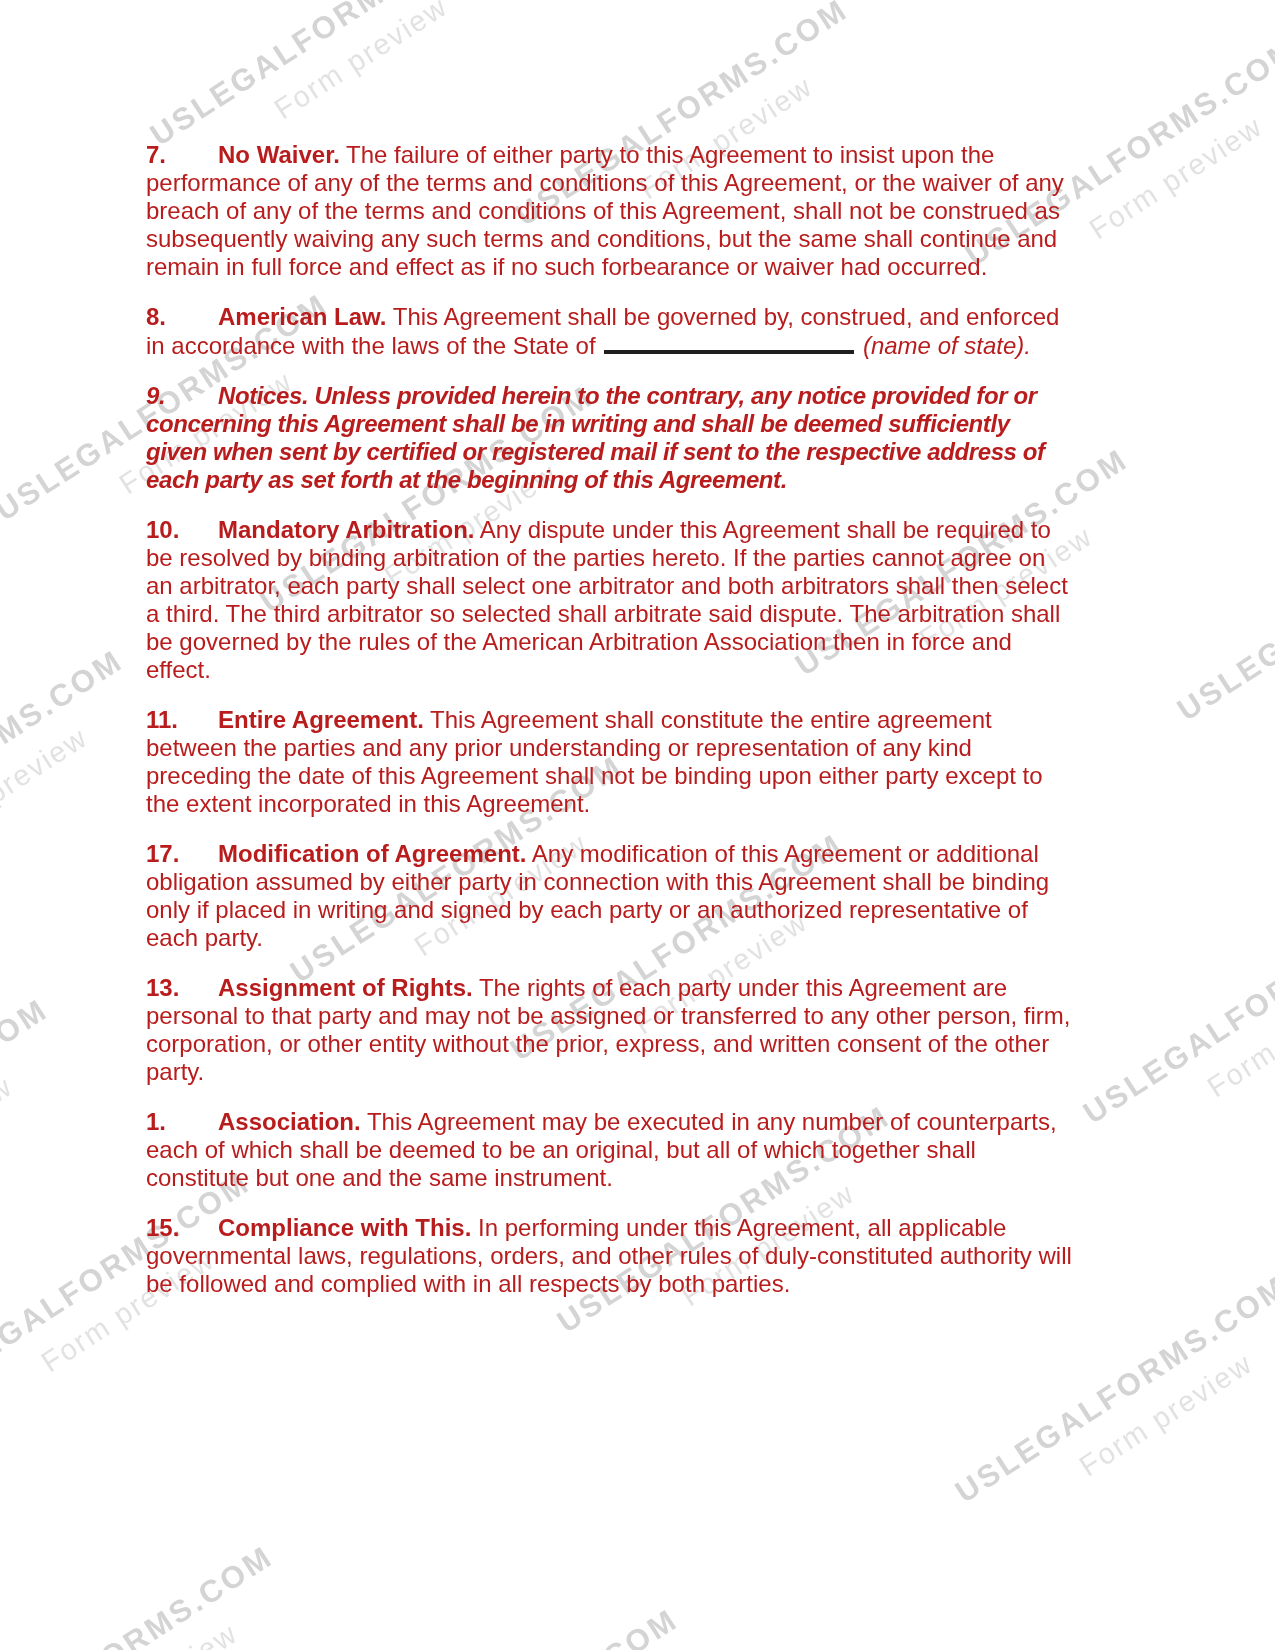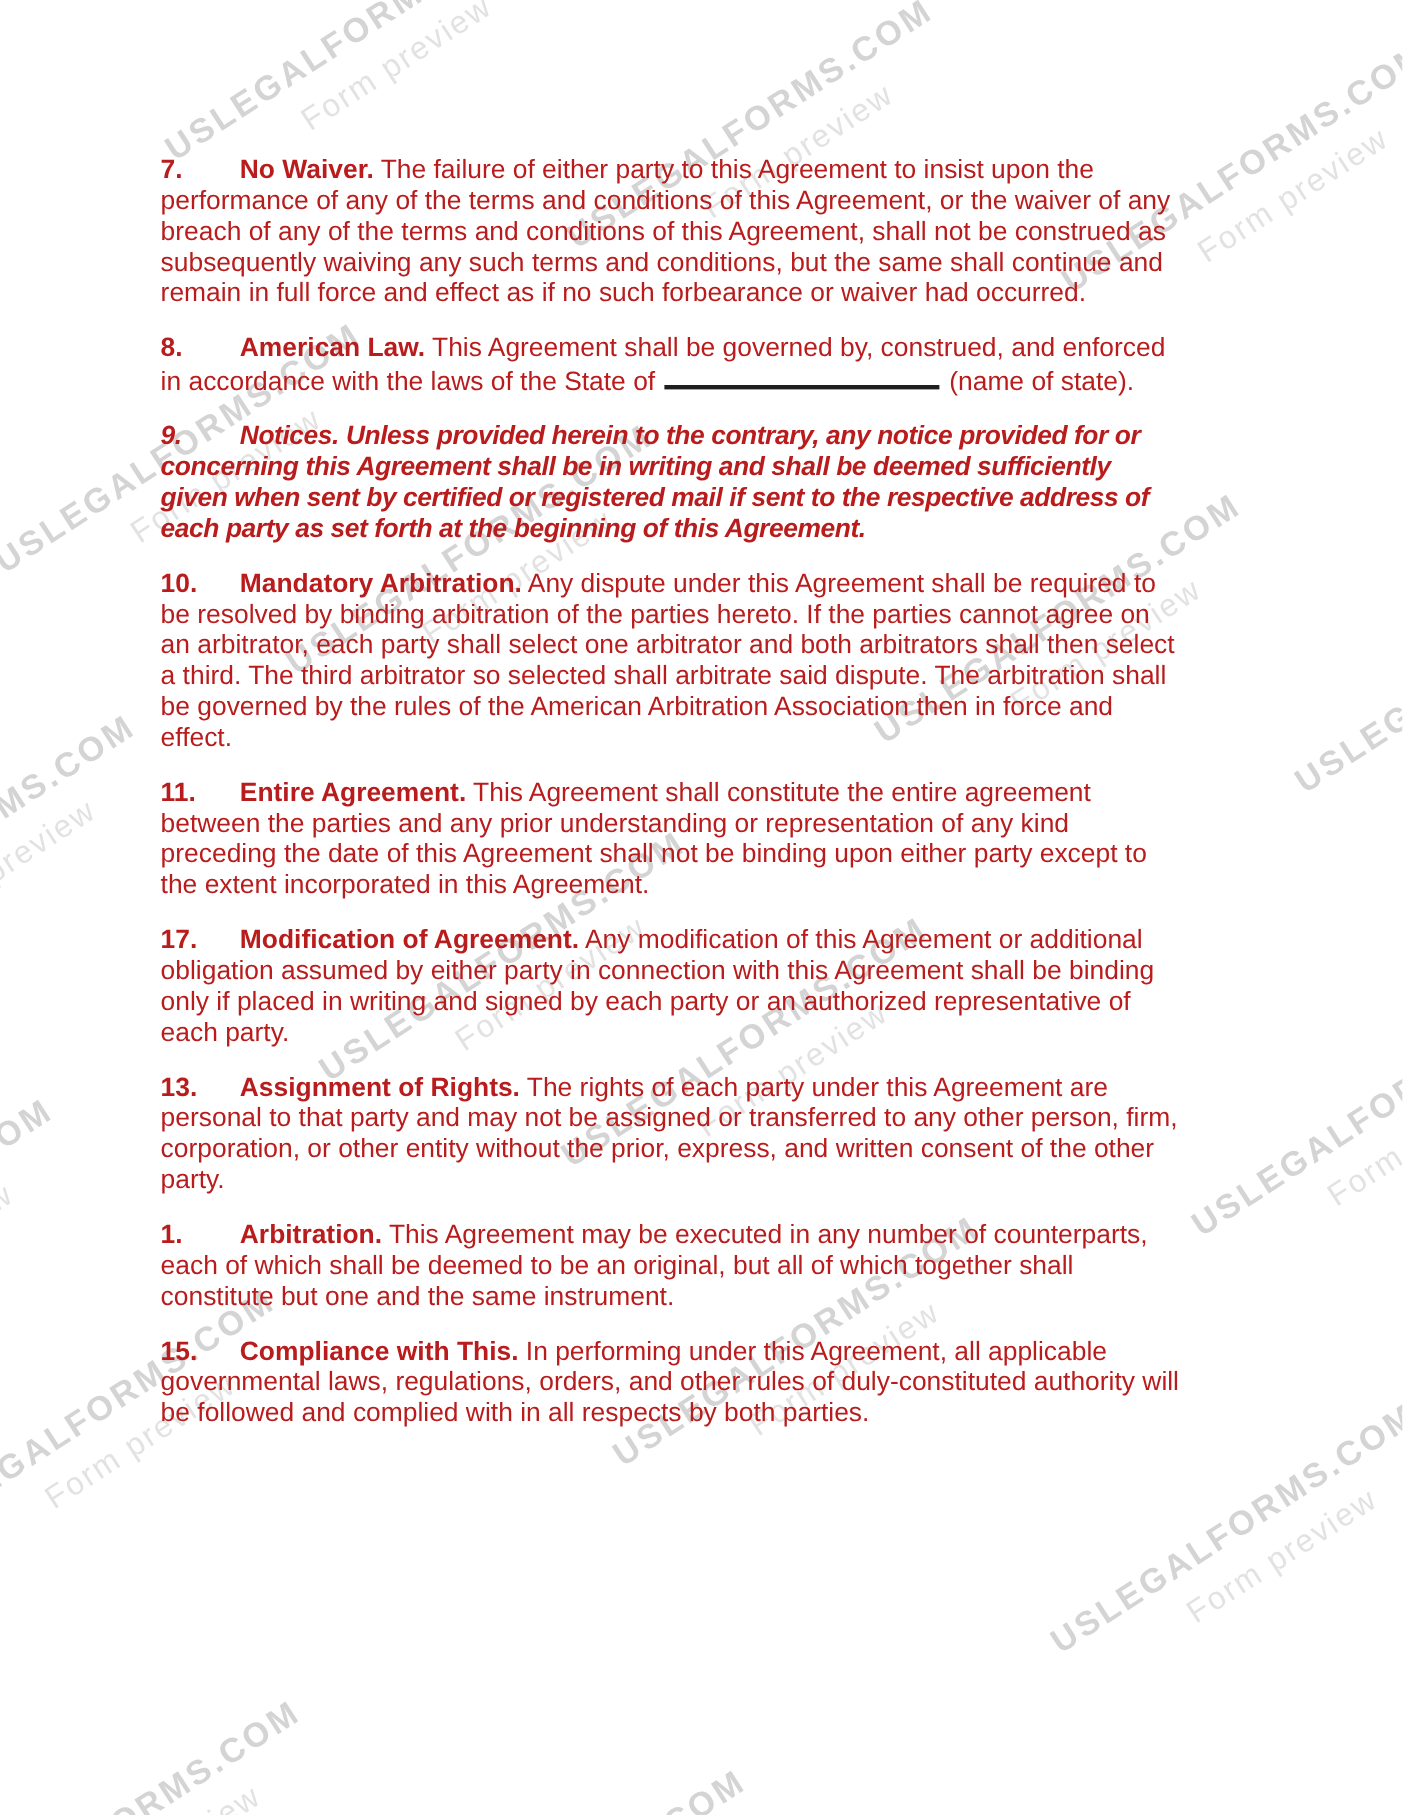--- a/index.html
+++ b/index.html
@@ -58,21 +58,21 @@
   }
   .sec-title { font-weight: 700; }
   .bold-body { font-weight: 700; letter-spacing: -0.4px; font-style: italic; }
   .blank {
     display: inline-block;
     width: 250px;
     height: 0.8em;
     border-bottom: 4px solid #1f1f1f;
     margin: 0 2px;
   }
-  .suffix { }
+  .suffix { font-style: italic; }
   .closing { margin: 0; }
 </style>
 </head>
 <body>
 
 <div class="page">
   <div class="wm-layer">
       <div class="wm" style="left: 145px; top: 125px;">
         <div class="wm-brand" style="color: rgb(212, 212, 212);">USLEGALFORMS.COM</div>
         <div class="wm-preview" style="color: rgb(226, 226, 226);">Form preview</div>
@@ -150,18 +150,18 @@
   <p class="section bold-body"><span class="num">9.</span><span class="sec-title">Notices.</span><span class="sec-body"> Unless provided herein to the contrary, any notice provided for or concerning this Agreement shall be in writing and shall be deemed sufficiently given when sent by certified or registered mail if sent to the respective address of each party as set forth at the beginning of this Agreement.</span></p>
 
   <p class="section"><span class="num">10.</span><span class="sec-title">Mandatory Arbitration.</span><span class="sec-body"> Any dispute under this Agreement shall be required to be resolved by binding arbitration of the parties hereto.  If the parties cannot agree on an arbitrator, each party shall select one arbitrator and both arbitrators shall then select a third.  The third arbitrator so selected shall arbitrate said dispute. The arbitration shall be governed by the rules of the American Arbitration Association then in force and effect.</span></p>
 
   <p class="section"><span class="num">11.</span><span class="sec-title">Entire Agreement.</span><span class="sec-body"> This Agreement shall constitute the entire agreement between the parties and any prior understanding or representation of any kind preceding the date of this Agreement shall not be binding upon either party except to the extent incorporated in this Agreement.</span></p>
 
   <p class="section"><span class="num">17.</span><span class="sec-title">Modification of Agreement.</span><span class="sec-body"> Any modification of this Agreement or additional obligation assumed by either party in connection with this Agreement shall be binding only if placed in writing and signed by each party or an authorized representative of each party.</span></p>
 
   <p class="section"><span class="num">13.</span><span class="sec-title">Assignment of Rights.</span><span class="sec-body"> The rights of each party under this Agreement are personal to that party and may not be assigned or transferred to any other person, firm, corporation, or other entity without the prior, express, and written consent of the other party.</span></p>
 
-  <p class="section"><span class="num">1.</span><span class="sec-title">Arbitration.</span><span class="sec-body"> This Agreement may be executed in any number of counterparts, each of which shall be deemed to be an original, but all of which together shall constitute but one and the same instrument.</span></p>
+  <p class="section"><span class="num">1.</span><span class="sec-title">Association.</span><span class="sec-body"> This Agreement may be executed in any number of counterparts, each of which shall be deemed to be an original, but all of which together shall constitute but one and the same instrument.</span></p>
 
   <p class="section"><span class="num">15.</span><span class="sec-title">Compliance with This.</span><span class="sec-body"> In performing under this Agreement, all applicable governmental laws, regulations, orders, and other rules of duly-constituted authority will be followed and complied with in all respects by both parties.</span></p>
 </div>
   </div>
 </div>
 
 </body></html>

